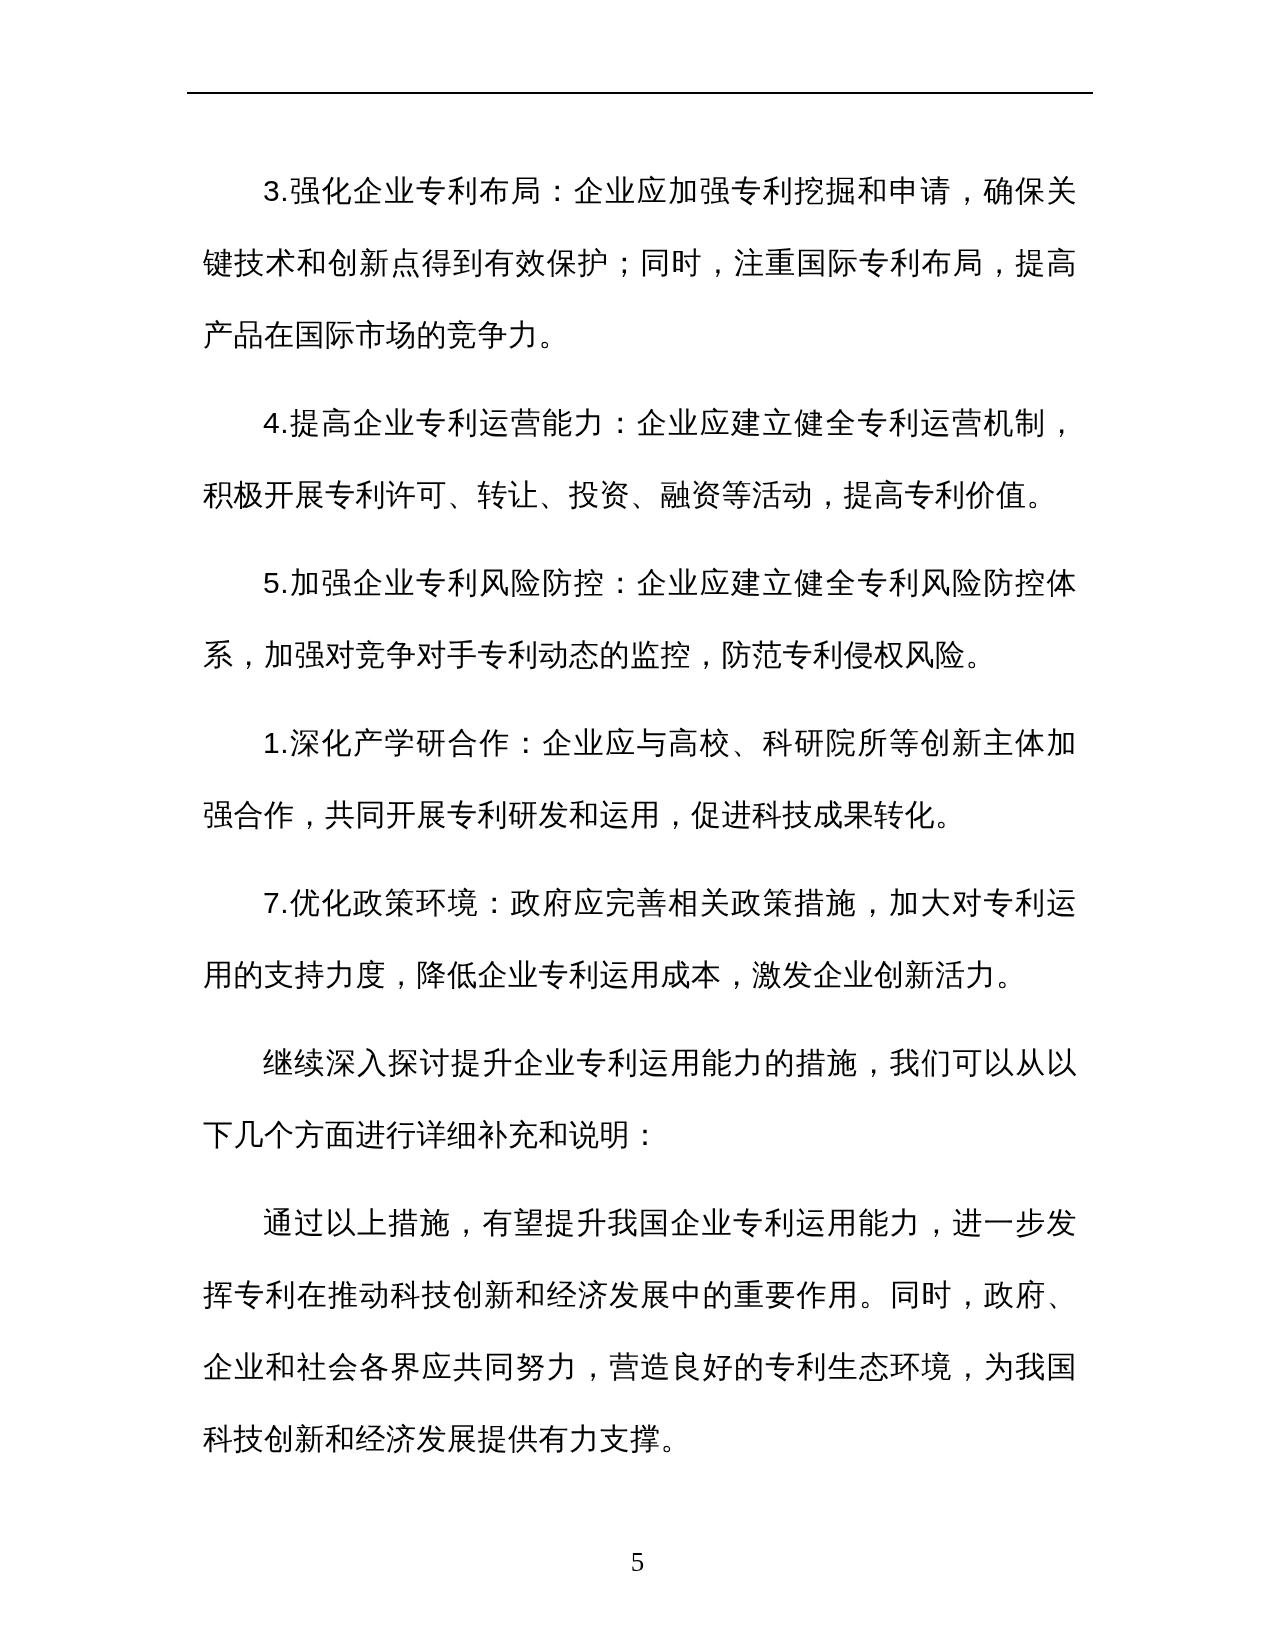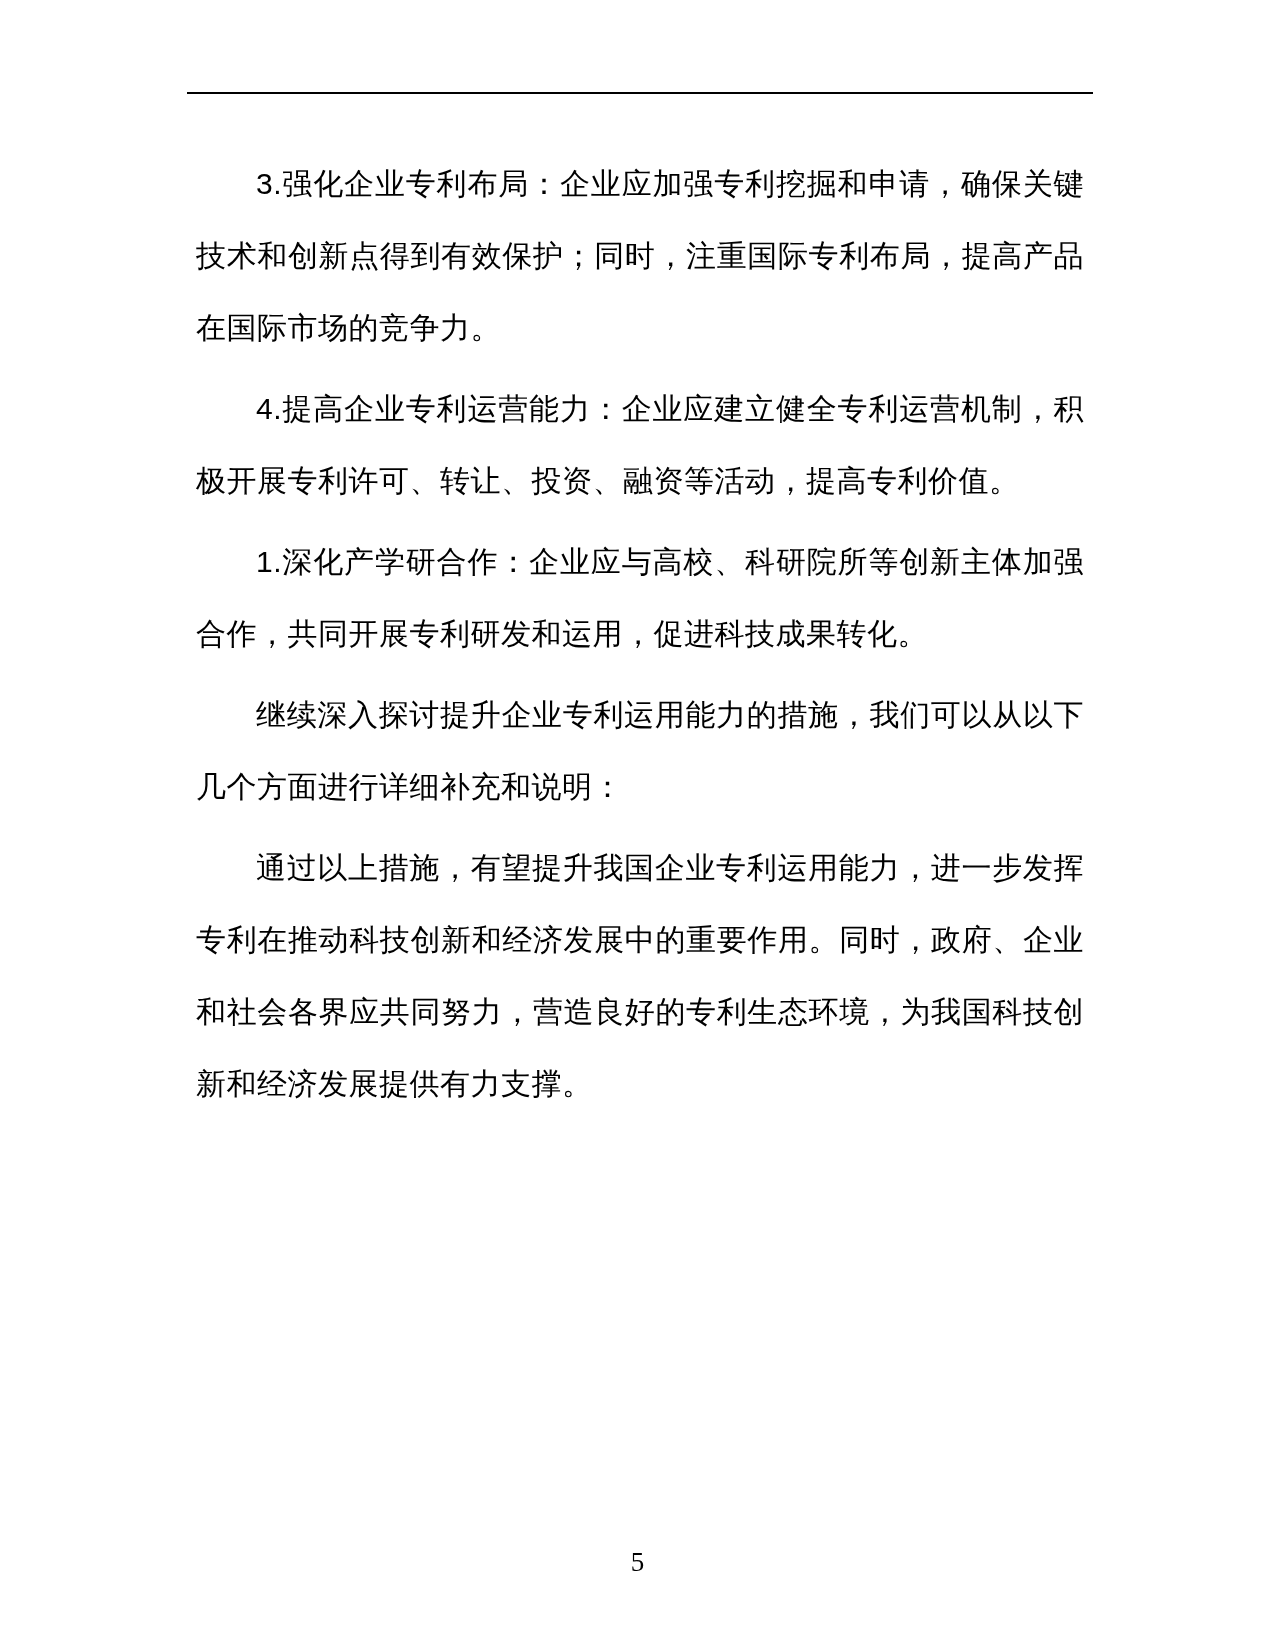--- a/index.html
+++ b/index.html
@@ -30,21 +30,21 @@
     top: 139px;
     width: 906px;
     font-size: 30px;
     line-height: 72px;
     letter-spacing: 0.5px;
     text-align: justify;
     text-justify: inter-ideograph;
     color: #000000;
   }
   .body-text p {
-    margin: 9px;
+    margin: 16px;
     padding: 0;
     text-indent: 2em;
   }
   .page-footer {
     position: absolute;
     left: 0;
     top: 1546px;
     width: 100%;
     text-align: center;
     font-family: "Liberation Serif", serif;
@@ -56,21 +56,23 @@
 </head>
 <body>
 
 <div class="page">
 
   <div class="header-rule"></div>
 
   <div class="body-text">
     <p>3.强化企业专利布局：企业应加强专利挖掘和申请，确保关键技术和创新点得到有效保护；同时，注重国际专利布局，提高产品在国际市场的竞争力。</p>
     <p>4.提高企业专利运营能力：企业应建立健全专利运营机制，积极开展专利许可、转让、投资、融资等活动，提高专利价值。</p>
+    <p>5.加强企业专利风险防控：企业应建立健全专利风险防控体系，加强对竞争对手专利动态的监控，防范专利侵权风险。</p>
     <p>1.深化产学研合作：企业应与高校、科研院所等创新主体加强合作，共同开展专利研发和运用，促进科技成果转化。</p>
+    <p>7.优化政策环境：政府应完善相关政策措施，加大对专利运用的支持力度，降低企业专利运用成本，激发企业创新活力。</p>
     <p>继续深入探讨提升企业专利运用能力的措施，我们可以从以下几个方面进行详细补充和说明：</p>
     <p>通过以上措施，有望提升我国企业专利运用能力，进一步发挥专利在推动科技创新和经济发展中的重要作用。同时，政府、企业和社会各界应共同努力，营造良好的专利生态环境，为我国科技创新和经济发展提供有力支撑。</p>
   </div>
 
   <div class="page-footer">
     <span>5</span>
   </div>
 
 </div>
 

